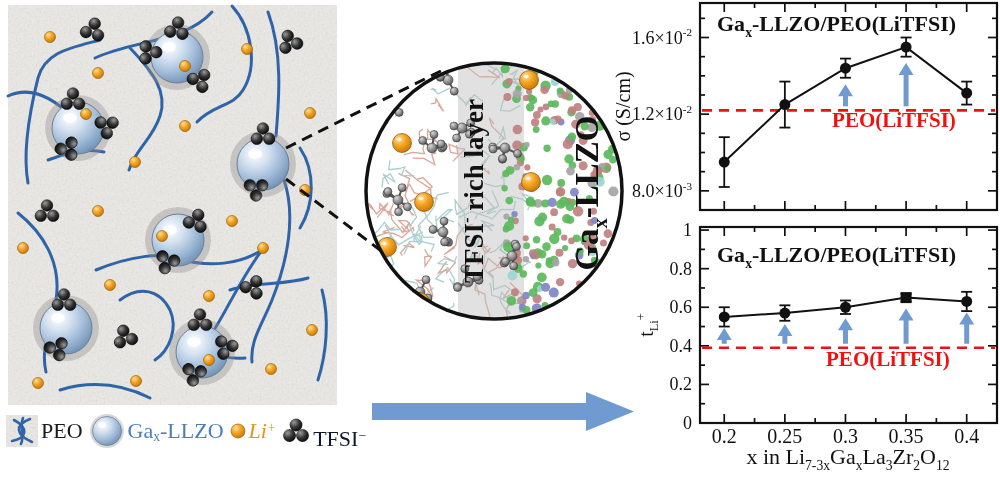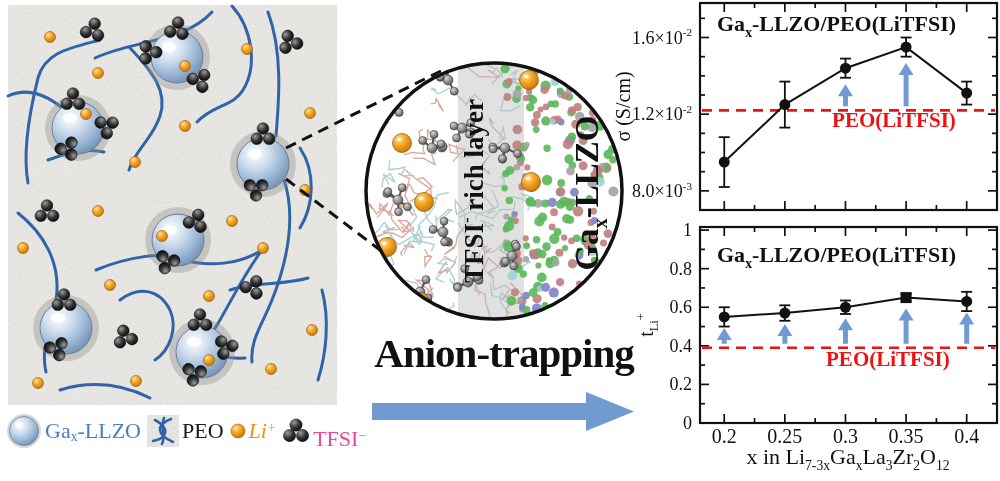--- a/index.html
+++ b/index.html
@@ -833,57 +833,56 @@
           <text x="724.2448979591837" y="443" font-size="20" font-family="&quot;Liberation Serif&quot;,serif" fill="#111" text-anchor="middle"><tspan dy="0.0">0.2</tspan></text>
           <text x="784.8571428571429" y="443" font-size="20" font-family="&quot;Liberation Serif&quot;,serif" fill="#111" text-anchor="middle"><tspan dy="0.0">0.25</tspan></text>
           <text x="845.469387755102" y="443" font-size="20" font-family="&quot;Liberation Serif&quot;,serif" fill="#111" text-anchor="middle"><tspan dy="0.0">0.3</tspan></text>
           <text x="906.0816326530612" y="443" font-size="20" font-family="&quot;Liberation Serif&quot;,serif" fill="#111" text-anchor="middle"><tspan dy="0.0">0.35</tspan></text>
           <text x="966.6938775510205" y="443" font-size="20" font-family="&quot;Liberation Serif&quot;,serif" fill="#111" text-anchor="middle"><tspan dy="0.0">0.4</tspan></text>
         </g>
         <text x="848" y="464" font-size="22" font-family="&quot;Liberation Serif&quot;,serif" fill="#111" text-anchor="middle"><tspan dy="0.0">x in Li</tspan><tspan dy="5.7" font-size="62%">7-3x</tspan><tspan dy="-5.7">Ga</tspan><tspan dy="5.7" font-size="62%">x</tspan><tspan dy="-5.7">La</tspan><tspan dy="5.7" font-size="62%">3</tspan><tspan dy="-5.7">Zr</tspan><tspan dy="5.7" font-size="62%">2</tspan><tspan dy="-5.7">O</tspan><tspan dy="5.7" font-size="62%">12</tspan></text>
       </g>
   </svg>
 
-  <div class="anion-label" id="anionLabel">Anion-trapping</div>
 
   <div class="legend" id="legendRow">
-      <span class="item">
-        <span class="licon">
-          <svg width="36" height="36">
-            <circle cx="18" cy="18" r="17" fill="#8e8e8e" opacity="0.35"></circle>
-            <circle cx="18" cy="18" r="14.5" fill="url(#gSphere)" stroke="#6b7f96" stroke-width="0.8"></circle>
-            <ellipse cx="13" cy="12" rx="4" ry="3" fill="#fff" opacity="0.85"></ellipse>
-          </svg>
-        </span>
-        <span style="color: rgb(74, 125, 187);"><span>Ga</span><span class="sub">x</span><span>-LLZO</span></span>
-      </span>
       <span class="item">
         <span class="licon">
           <svg width="32" height="32">
             <rect x="0" y="0" width="32" height="32" fill="#eceae6"></rect>
             <rect x="0" y="0" width="32" height="32" filter="url(#grain)" opacity="0.25"></rect>
             <path d="M24,4 C8,10 10,20 26,27" fill="none" stroke="#2f64a8" stroke-width="2.6" stroke-linecap="round"></path>
             <path d="M8,5 C23,13 21,23 6,26" fill="none" stroke="#2f64a8" stroke-width="2.6" stroke-linecap="round"></path>
             <path d="M17,3 C13,13 19,21 15,29" fill="none" stroke="#2f64a8" stroke-width="2.6" stroke-linecap="round"></path>
           </svg>
         </span>
         <span style="color: rgb(26, 26, 26);"><span>PEO</span></span>
+      </span>
+      <span class="item">
+        <span class="licon">
+          <svg width="36" height="36">
+            <circle cx="18" cy="18" r="17" fill="#8e8e8e" opacity="0.35"></circle>
+            <circle cx="18" cy="18" r="14.5" fill="url(#gSphere)" stroke="#6b7f96" stroke-width="0.8"></circle>
+            <ellipse cx="13" cy="12" rx="4" ry="3" fill="#fff" opacity="0.85"></ellipse>
+          </svg>
+        </span>
+        <span style="color: rgb(74, 125, 187);"><span>Ga</span><span class="sub">x</span><span>-LLZO</span></span>
       </span>
       <span class="item">
         <span class="licon">
           <svg width="16" height="16">
             <circle cx="8" cy="8" r="7" fill="url(#gOrange)" stroke="#8a5503" stroke-width="0.6"></circle>
           </svg>
         </span>
         <span style="color: rgb(232, 148, 15); font-style: italic;"><span>Li</span><span class="sup">+</span></span>
       </span>
       <span class="item">
         <span class="licon">
           <svg width="28" height="26">
             <circle cx="14" cy="7" r="6.4" fill="url(#gBlack)"></circle>
             <circle cx="7.5" cy="17.5" r="6.4" fill="url(#gBlack)"></circle>
             <circle cx="20.5" cy="17.5" r="6.4" fill="url(#gBlack)"></circle>
           </svg>
         </span>
-        <span style="color: #ec4899; margin-top: 16px;"><span>TFSI</span><span class="sup">−</span></span>
+        <span style="color: #0f172a; margin-top: 16px;"><span>TFSI</span><span class="sup">−</span></span>
       </span>
     </div>
 </div>
 
 </body></html>

